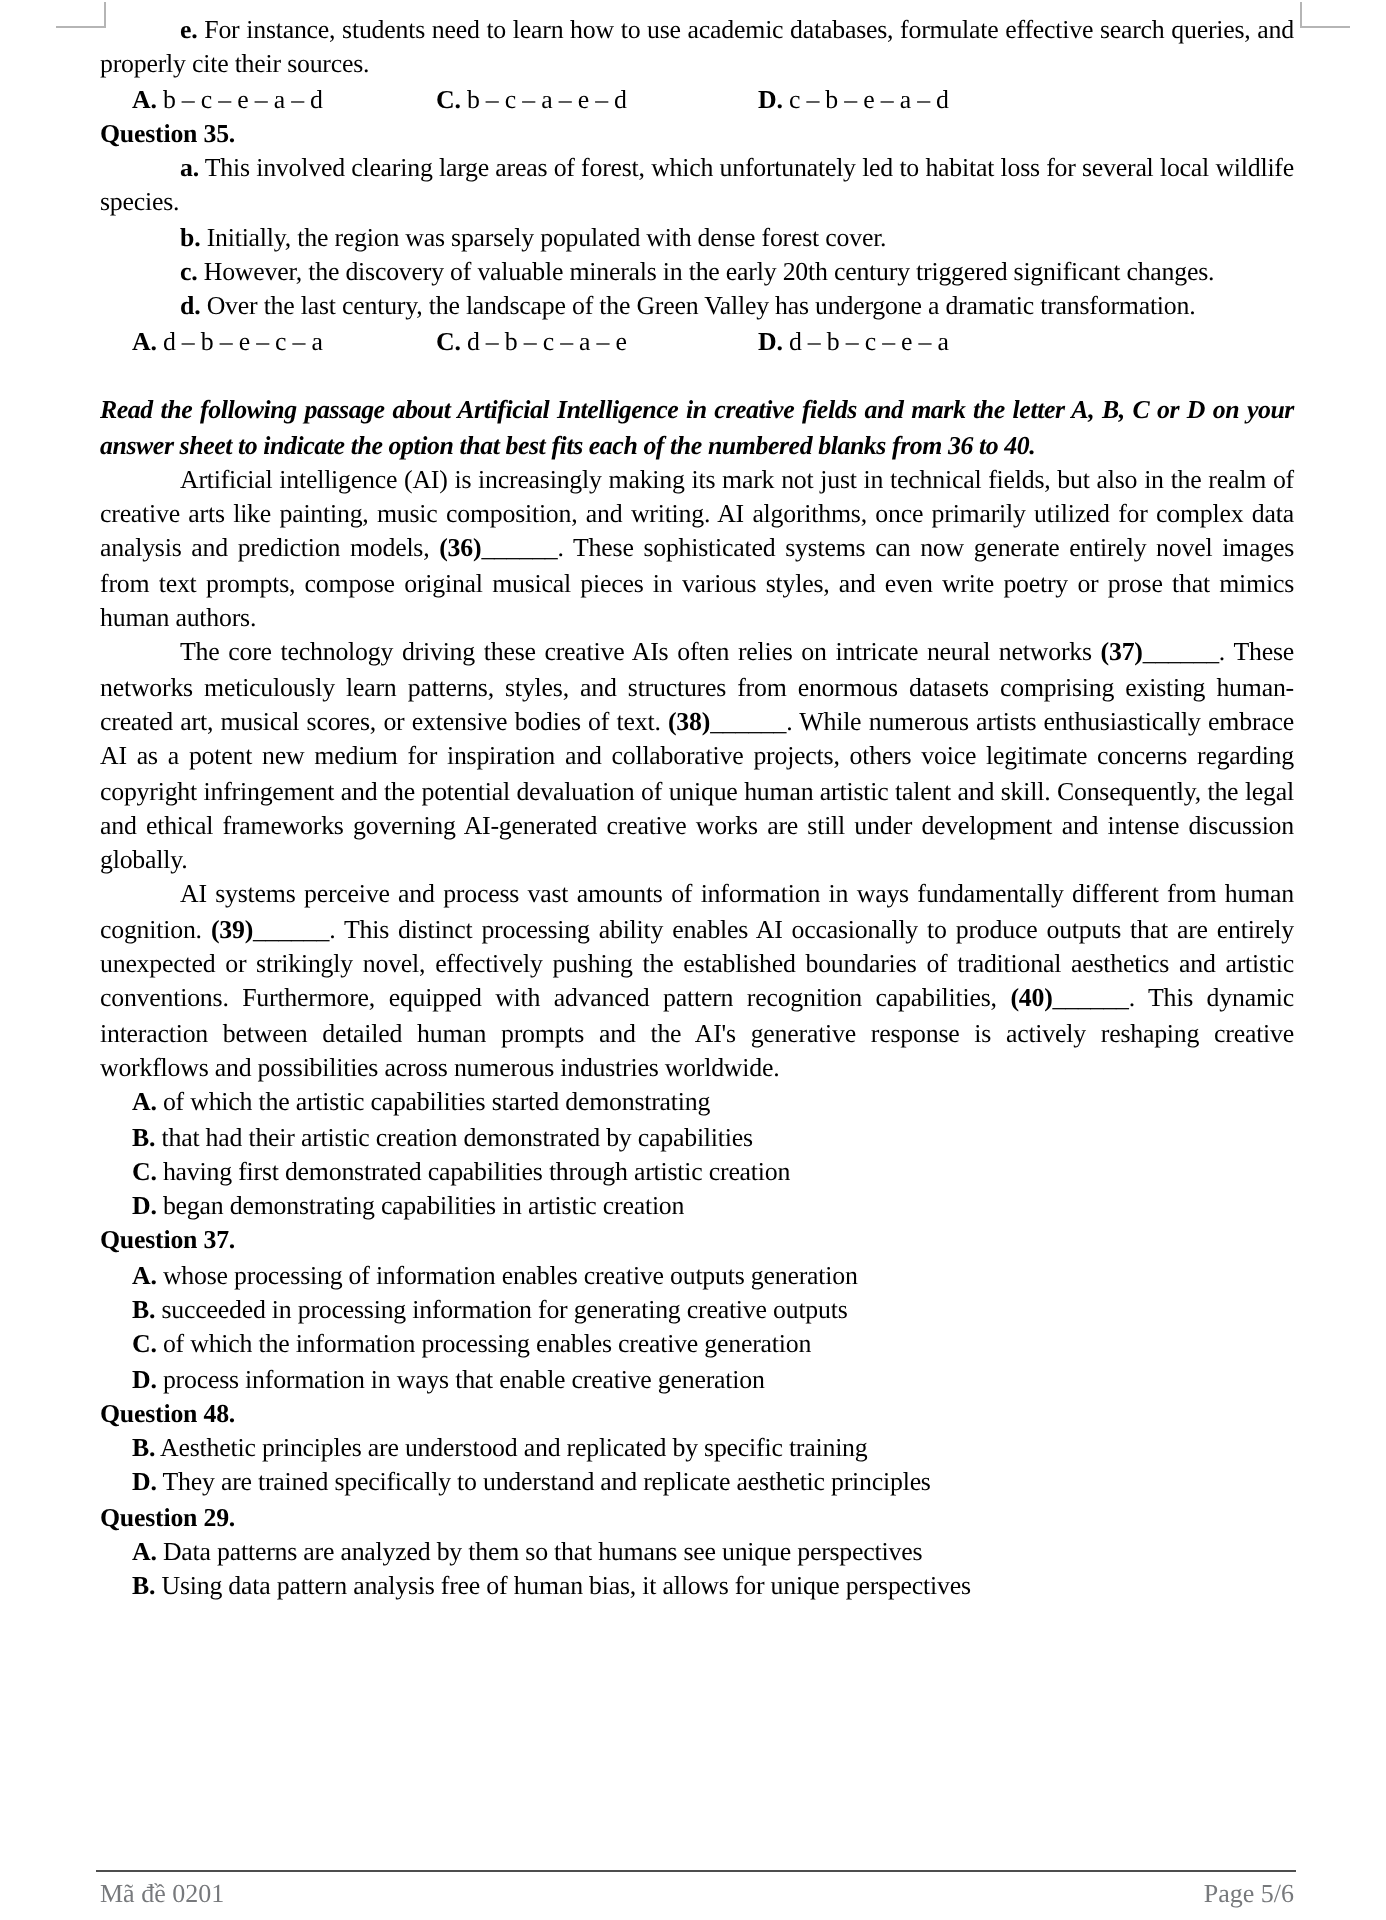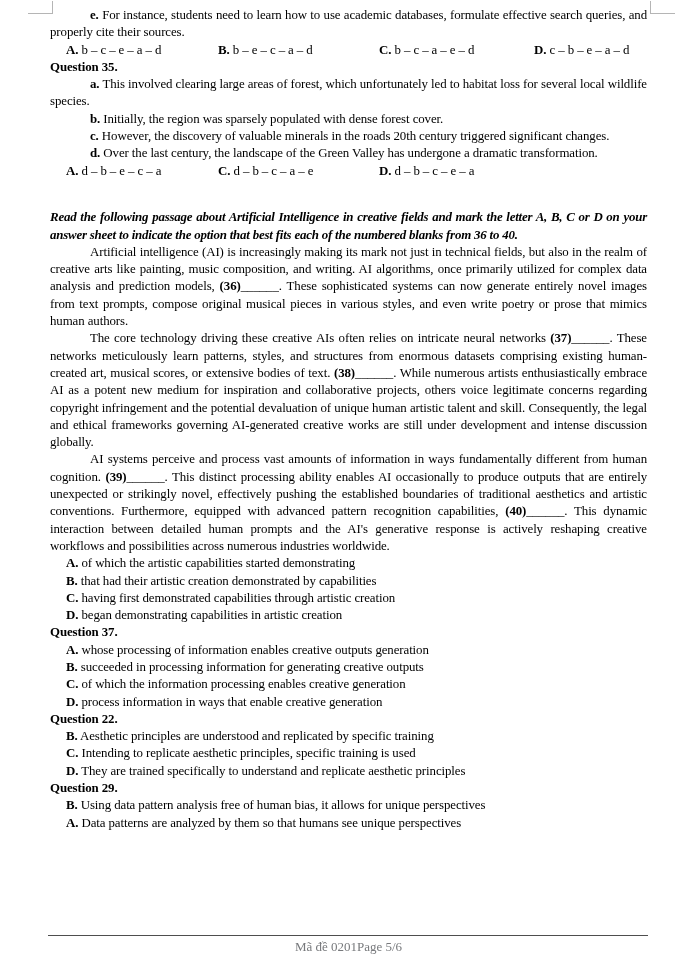--- a/index.html
+++ b/index.html
@@ -6,89 +6,87 @@
   .page{
     position:relative;width:693px;height:960px;background:#ffffff;overflow:hidden;
     font-family:Liberation Serif, serif;color:#000;
   }
   .doc{
     position:absolute;left:50px;top:7px;width:597px;
     font-size:12.9px;line-height:17.3px;letter-spacing:-0.1px;
   }
   .para{margin:0;text-align:justify;}
   .ind{text-indent:40px;}
-  .inst{font-weight:bold;font-style:italic;letter-spacing:-0.2px;margin-top:12px;}
+  .inst{font-weight:bold;font-style:italic;letter-spacing:-0.2px;}
   .qhead{margin:0;font-weight:bold;}
   .opt{margin:0;padding-left:16px;}
   .b{font-weight:bold;}
   .optrow{display:grid;grid-template-columns:152px 161px 155px auto;padding-left:16px;}
   .optcell{white-space:nowrap;}
   .spacer{height:17.3px;}
   
   .crop{position:absolute;}
   .crop.tl{left:28px;top:1px;width:24px;height:12px;border-right:1px solid #b5b5b5;border-bottom:1px solid #b5b5b5;}
   .crop.tr{left:650px;top:1px;width:24px;height:12px;border-left:1px solid #b5b5b5;border-bottom:1px solid #b5b5b5;}
   .crop.bl{left:22px;top:945px;width:28px;height:12px;border-top:1px solid #b5b5b5;}
   .crop.br{left:648px;top:945px;width:38px;height:12px;border-top:1px solid #b5b5b5;}
   
   .footer-mask{position:absolute;left:0;top:936px;width:693px;height:24px;background:#fff;}
   .footer-line{position:absolute;left:48px;top:935px;width:600px;border-top:1px solid #4e4e4e;}
   .footer{
-    position:absolute;left:50px;top:939px;width:597px;display:flex;justify-content:center;
+    position:absolute;left:50px;top:939px;width:597px;display:flex;justify-content:space-between;
     font-size:13px;color:#77797c;
   }
 </style>
 </head>
 <body>
 
 <div class="page">
   <div class="crop tl"></div>
   <div class="crop tr"></div>
   <div class="crop bl"></div>
   <div class="crop br"></div>
 
   <div class="doc">
       <p class="para ind"><span class="b">e.</span><span> For instance, students need to learn how to use academic databases, formulate effective search queries, and properly cite their sources.</span></p>
       <div class="optrow">
         <span class="optcell"><span class="b">A.</span><span> b – c – e – a – d</span></span>
-        <span class="optcell"><span class="b">B.</span><span> b – e – c – a – d</span></span>
         <span class="optcell"><span class="b">C.</span><span> b – c – a – e – d</span></span>
         <span class="optcell"><span class="b">D.</span><span> c – b – e – a – d</span></span>
       </div>
       <p class="qhead">Question 35.</p>
       <p class="para ind"><span class="b">a.</span><span> This involved clearing large areas of forest, which unfortunately led to habitat loss for several local wildlife species.</span></p>
       <p class="para ind"><span class="b">b.</span><span> Initially, the region was sparsely populated with dense forest cover.</span></p>
-      <p class="para ind"><span class="b">c.</span><span> However, the discovery of valuable minerals in the roads 20th century triggered significant changes.</span></p>
+      <p class="para ind"><span class="b">c.</span><span> However, the discovery of valuable minerals in the early 20th century triggered significant changes.</span></p>
       <p class="para ind"><span class="b">d.</span><span> Over the last century, the landscape of the Green Valley has undergone a dramatic transformation.</span></p>
       <div class="optrow">
         <span class="optcell"><span class="b">A.</span><span> d – b – e – c – a</span></span>
         <span class="optcell"><span class="b">C.</span><span> d – b – c – a – e</span></span>
         <span class="optcell"><span class="b">D.</span><span> d – b – c – e – a</span></span>
       </div>
       <div class="spacer"></div>
       <p class="para inst">Read the following passage about Artificial Intelligence in creative fields and mark the letter A, B, C or D on your answer sheet to indicate the option that best fits each of the numbered blanks from 36 to 40.</p>
       <p class="para ind"><span>Artificial intelligence (AI) is increasingly making its mark not just in technical fields, but also in the realm of creative arts like painting, music composition, and writing. AI algorithms, once primarily utilized for complex data analysis and prediction models, </span><span class="b">(36)</span><span>______. These sophisticated systems can now generate entirely novel images from text prompts, compose original musical pieces in various styles, and even write poetry or prose that mimics human authors.</span></p>
       <p class="para ind"><span>The core technology driving these creative AIs often relies on intricate neural networks </span><span class="b">(37)</span><span>______. These networks meticulously learn patterns, styles, and structures from enormous datasets comprising existing human-created art, musical scores, or extensive bodies of text. </span><span class="b">(38)</span><span>______. While numerous artists enthusiastically embrace AI as a potent new medium for inspiration and collaborative projects, others voice legitimate concerns regarding copyright infringement and the potential devaluation of unique human artistic talent and skill. Consequently, the legal and ethical frameworks governing AI-generated creative works are still under development and intense discussion globally.</span></p>
       <p class="para ind"><span>AI systems perceive and process vast amounts of information in ways fundamentally different from human cognition. </span><span class="b">(39)</span><span>______. This distinct processing ability enables AI occasionally to produce outputs that are entirely unexpected or strikingly novel, effectively pushing the established boundaries of traditional aesthetics and artistic conventions. Furthermore, equipped with advanced pattern recognition capabilities, </span><span class="b">(40)</span><span>______. This dynamic interaction between detailed human prompts and the AI's generative response is actively reshaping creative workflows and possibilities across numerous industries worldwide.</span></p>
       <p class="opt"><span class="b">A.</span><span> of which the artistic capabilities started demonstrating</span></p>
       <p class="opt"><span class="b">B.</span><span> that had their artistic creation demonstrated by capabilities</span></p>
       <p class="opt"><span class="b">C.</span><span> having first demonstrated capabilities through artistic creation</span></p>
       <p class="opt"><span class="b">D.</span><span> began demonstrating capabilities in artistic creation</span></p>
       <p class="qhead">Question 37.</p>
       <p class="opt"><span class="b">A.</span><span> whose processing of information enables creative outputs generation</span></p>
       <p class="opt"><span class="b">B.</span><span> succeeded in processing information for generating creative outputs</span></p>
       <p class="opt"><span class="b">C.</span><span> of which the information processing enables creative generation</span></p>
       <p class="opt"><span class="b">D.</span><span> process information in ways that enable creative generation</span></p>
-      <p class="qhead">Question 22.</p>
+      <p class="qhead">Question 48.</p>
       <p class="opt"><span class="b">B.</span><span> Aesthetic principles are understood and replicated by specific training</span></p>
-      <p class="opt"><span class="b">C.</span><span> Intending to replicate aesthetic principles, specific training is used</span></p>
       <p class="opt"><span class="b">D.</span><span> They are trained specifically to understand and replicate aesthetic principles</span></p>
       <p class="qhead">Question 29.</p>
+      <p class="opt"><span class="b">A.</span><span> Data patterns are analyzed by them so that humans see unique perspectives</span></p>
       <p class="opt"><span class="b">B.</span><span> Using data pattern analysis free of human bias, it allows for unique perspectives</span></p>
-      <p class="opt"><span class="b">A.</span><span> Data patterns are analyzed by them so that humans see unique perspectives</span></p>
     </div>
 
   <div class="footer-mask"></div>
   <div class="footer-line"></div>
   <div class="footer">
     <span>Mã đề 0201</span>
     <span>Page 5/6</span>
   </div>
 </div>
 

